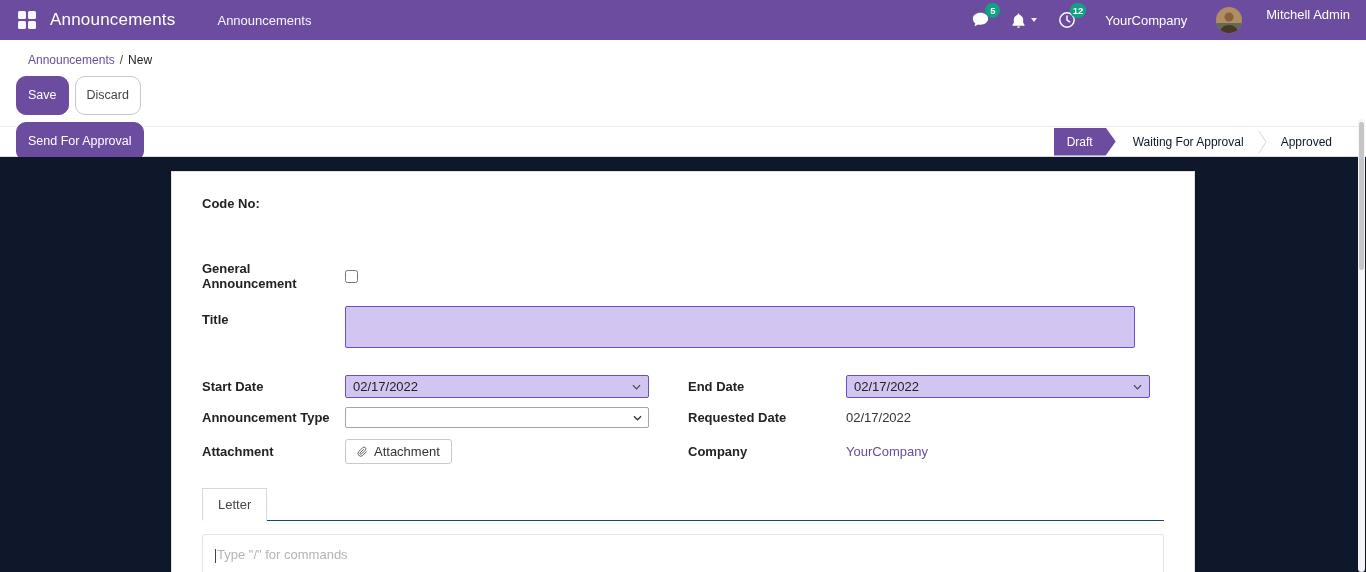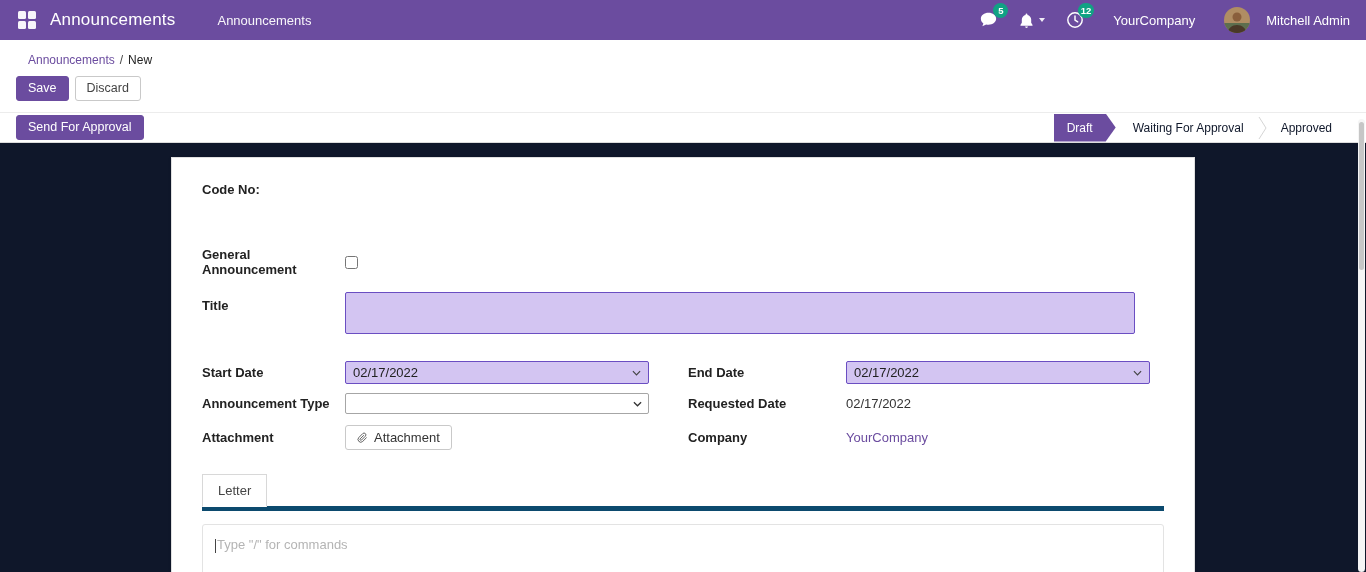--- a/index.html
+++ b/index.html
@@ -11,30 +11,30 @@
   .apps-toggle{background:none;border:0;cursor:pointer;margin-right:12px;display:flex;padding:2px}
   .grid-icon{display:grid;grid-template-columns:8px 8px;gap:2px}
   .grid-icon i{width:8px;height:8px;background:#fff;border-radius:1.5px;opacity:.95;display:block}
   .app-title{font-size:17px;font-weight:500;margin-right:34px;letter-spacing:.2px;cursor:pointer;white-space:nowrap}
   .menu-item{font-size:13px;opacity:.95;padding:0 8px;cursor:pointer;white-space:nowrap}
   .topbar-right{margin-left:auto;display:flex;align-items:center;gap:21px}
   .icon-btn{position:relative;display:flex;align-items:center;cursor:pointer}
   .badge{position:absolute;top:-8px;right:-10px;background:var(--badge,#11a284);color:#fff;font-size:9.5px;min-width:15px;height:15px;border-radius:8px;display:flex;align-items:center;justify-content:center;padding:0 3px;font-weight:700}
   .caret-down{width:0;height:0;border-left:3.5px solid transparent;border-right:3.5px solid transparent;border-top:4px solid #fff;margin-left:5px;opacity:.9}
   .company-switcher{font-size:13px;cursor:pointer;margin-left:8px;white-space:nowrap}
-  .user-menu{display:flex;align-items:center;gap:16px;cursor:pointer;margin-left:8px}
+  .user-menu{display:flex;align-items:flex-start;gap:24px;cursor:pointer;margin-left:8px}
   .avatar{width:26px;height:26px;border-radius:50%;overflow:hidden;display:block;flex:none}
   .user-name{font-size:13px;white-space:nowrap}
 
   
   .breadcrumb-row{padding:13px 28px 0;font-size:12px;color:#222;background:#fff}
   .bc-parent{color:var(--primary,#6b4c9f);cursor:pointer}
   .bc-sep{margin:0 5px;color:#444}
   .cp-buttons{padding:9px 16px 11px;display:flex;gap:6px;background:#fff}
-  .btn{font-size:12.5px;padding:4px 11px;border-radius:3px;border:1px solid transparent;cursor:pointer;font-family:inherit;line-height:15px}
+  .btn{font-size:12.5px;padding:11px 11px;border-radius:10px;border:1px solid transparent;cursor:pointer;font-family:inherit;line-height:15px}
   .btn-primary{background:var(--primary,#6b4c9f);color:#fff;border-color:var(--primary,#6b4c9f)}
   .btn-secondary{background:#fff;color:#444;border-color:#c9c9c9}
 
   
   .statusbar{height:31px;flex:none;background:#fff;border-top:1px solid #ececec;border-bottom:1px solid #dcdcdc;display:flex;align-items:center;padding:0 20px 0 16px}
   .states{margin-left:auto;display:flex;align-items:center;height:100%}
   .state{font-size:12px;color:#0f172a;padding:0 14px;display:flex;align-items:center;height:100%;cursor:pointer;white-space:nowrap}
   .state.active{background:var(--primary,#6b4c9f);color:#fff;clip-path:polygon(0 0,calc(100% - 10px) 0,100% 50%,calc(100% - 10px) 100%,0 100%);padding:0 23px 0 13px;height:28px;margin-right:3px}
   .state-sep{display:flex;align-items:center;height:100%}
 
@@ -58,21 +58,21 @@
   .attach-row{margin-bottom:24px;align-items:center}
   .date-field{width:304px;height:23px;background:var(--field-bg,#d3c5f2);border:1px solid var(--field-border,#6a4ec2);border-radius:2px;display:flex;align-items:center;padding:0 7px;font-size:13px;color:#222;cursor:pointer}
   .date-field .chev,.type-select .chev{margin-left:auto;display:flex}
   .type-select{width:304px;height:21px;background:#fff;border:1px solid #a6a6a6;border-radius:2px;display:flex;align-items:center;padding:0 6px;cursor:pointer;font-size:13px;color:#333}
   .plain-value{font-size:13px;color:#333}
   .link-value{font-size:13px;color:var(--primary,#6b4c9f);cursor:pointer}
   .attach-btn{display:flex;align-items:center;gap:6px;background:#fff;border:1px solid #c9c9c9;border-radius:3px;padding:4px 11px;font-size:13px;color:#333;cursor:pointer;font-family:inherit}
 
   
   .notebook{margin-top:0}
-  .tabs{display:flex;border-bottom:5px solid #0c4a6e}
+  .tabs{display:flex;border-bottom:1px solid #0c4a6e}
   .tab{padding:8px 15px;font-size:13px;color:#454545;background:#fff;border:1px solid #d8d8d8;border-bottom:1px solid #fff;margin-bottom:-1px;cursor:pointer}
   .editor{margin-top:13px;border:1px solid #e3e3e3;border-radius:3px;height:130px;padding:12px;cursor:text}
   .text-cursor{display:inline-block;width:1px;height:14px;background:#444;vertical-align:middle;margin-right:1px}
   .placeholder{color:#b4b4b4;font-size:13px}
 
   
   .scrollbar{position:absolute;right:1px;top:119px;width:7px;height:453px;background:#f5f5f5;border-radius:4px}
   .scroll-thumb{position:absolute;top:3px;left:1px;width:5px;height:148px;background:#c6c6c6;border-radius:3px;cursor:pointer}
 </style>
 </head>

